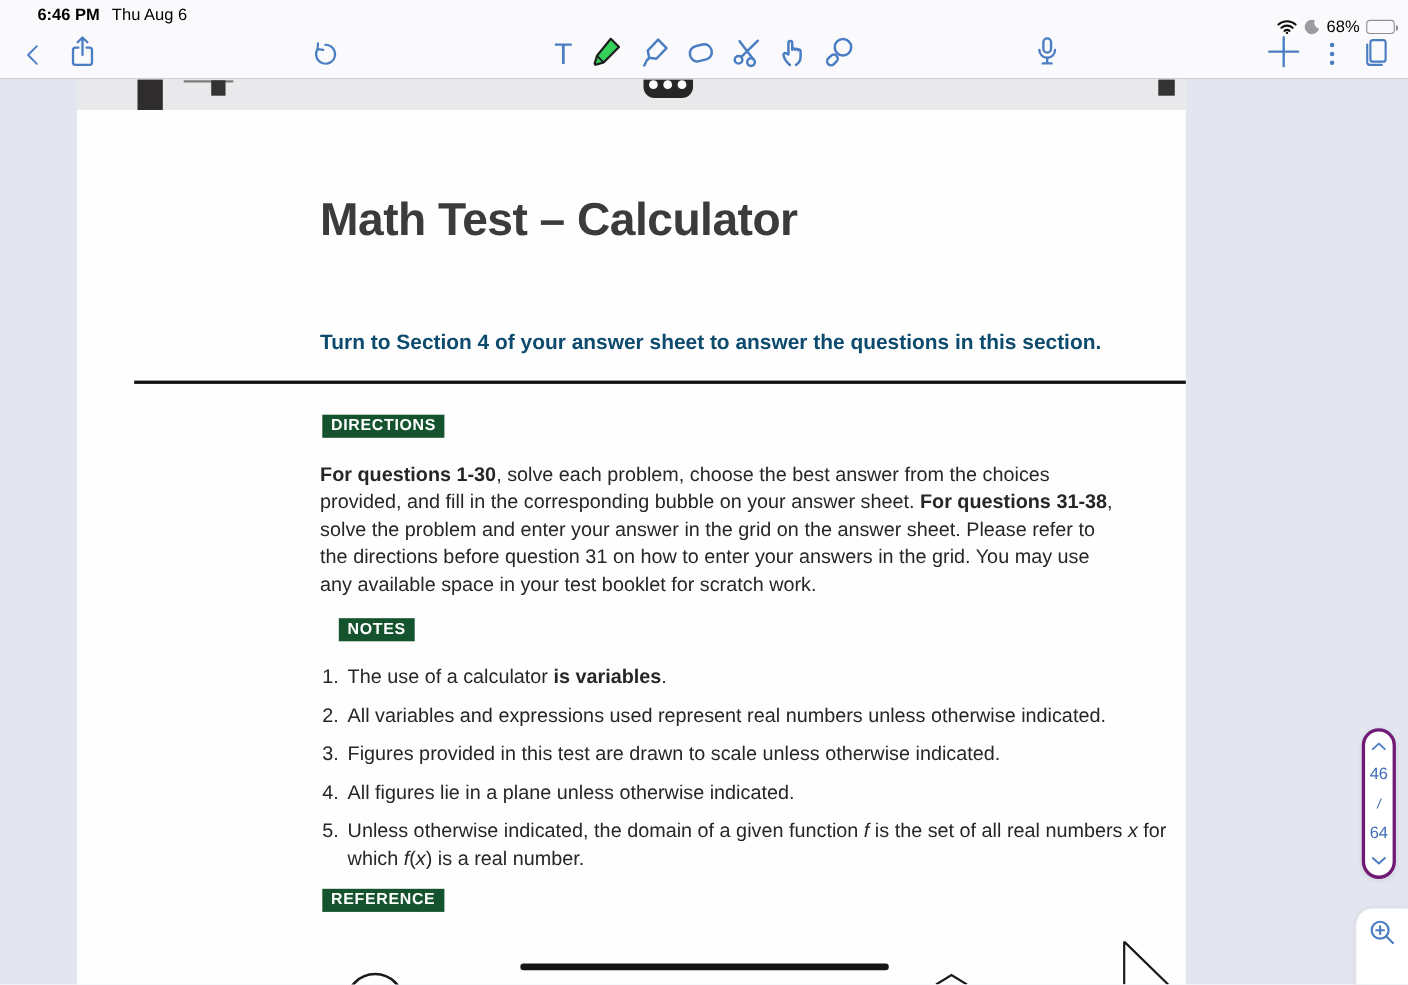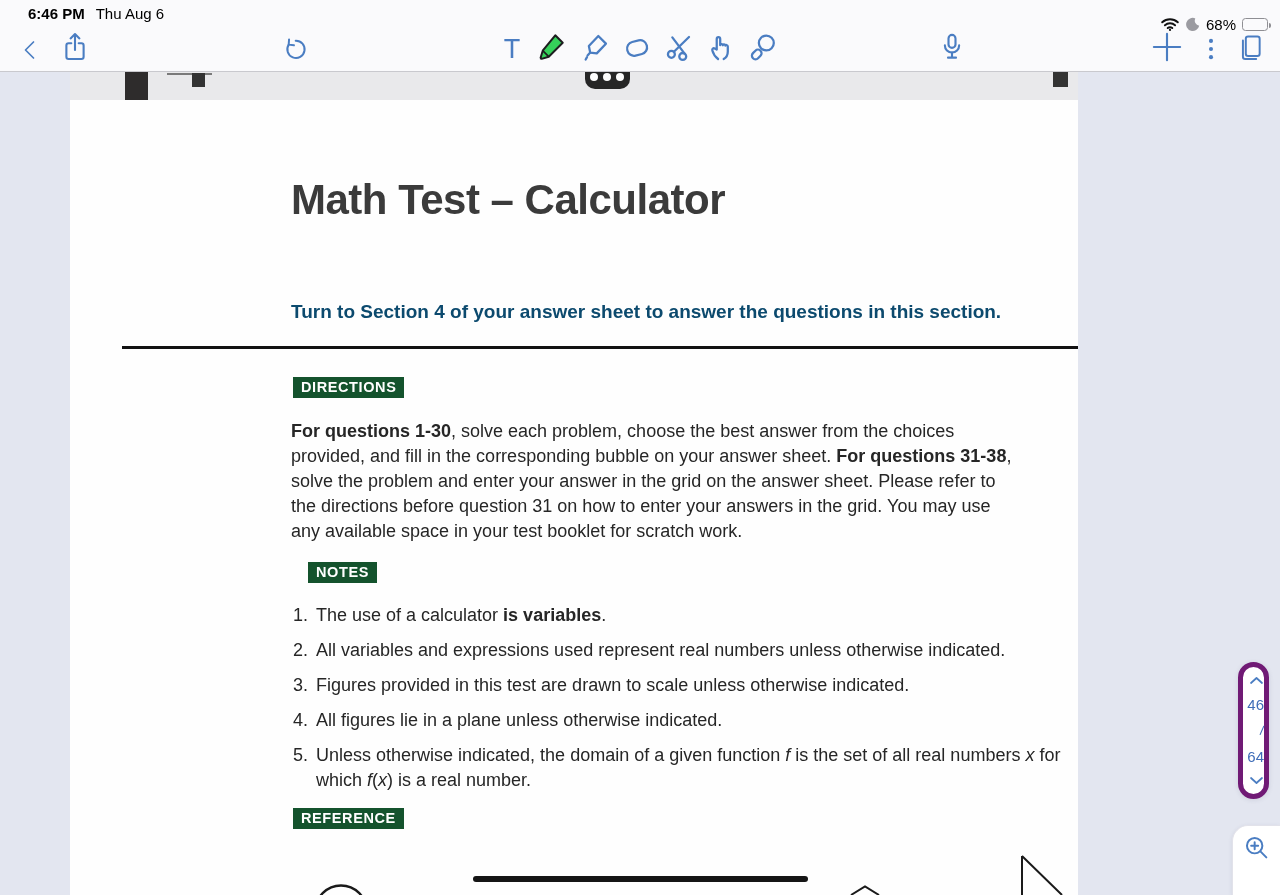--- a/index.html
+++ b/index.html
@@ -2,21 +2,21 @@
 <html><head>
 <meta charset="utf-8">
 <style>
   * { margin:0; padding:0; box-sizing:border-box; }
   html,body { width:1280px; height:895px; }
   body { position:relative; font-family:"Liberation Sans",sans-serif; background:#e3e6f0; overflow:hidden; }
 
   
   .topbar { position:absolute; left:0; top:0; width:1280px; height:72px; background:#fafafc; border-bottom:1px solid #c9c9ce; z-index:5; }
   .statusbar { position:absolute; left:0; top:0; width:100%; height:26px; }
-  .status-left { position:absolute; left:28px; top:5px; font-size:15px; color:#000; display:flex; gap:11px; }
+  .status-left { position:absolute; left:34px; top:5px; font-size:15px; color:#000; display:flex; gap:11px; }
   .status-time { font-weight:700; }
   .status-date { font-weight:400; }
   .status-right { position:absolute; right:12px; top:16px; display:flex; align-items:center; gap:6px; }
   .battery-pct { font-size:15px; color:#000; }
   .battery { position:relative; width:26px; height:12.5px; border:1px solid #8e8e93; border-radius:3.5px; padding:1.5px; }
   .battery-fill { height:100%; width:66%; background:#141414; border-radius:1.5px; }
   .battery-nub { position:absolute; right:-4px; top:3.5px; width:2.5px; height:5px; background:#8e8e93; border-radius:0 2px 2px 0; }
 
   .toolbar { position:absolute; left:0; top:26px; width:100%; height:45px; }
   .tool { position:absolute; width:32px; height:32px; display:flex; align-items:center; justify-content:center; cursor:pointer; }
@@ -51,21 +51,21 @@
 
   .notes { position:absolute; left:223px; top:531px; width:778px; }
   .note { display:flex; margin-bottom:10px; }
   .note-num { width:23px; flex:0 0 23px; }
 
   
   .fig { position:absolute; }
   .thickline { left:403px; top:804px; width:335px; height:5.5px; background:#151515; border-radius:3px; }
 
   
-  .pagenav { position:absolute; left:1238px; top:662px; width:31px; height:137px; background:#fff; border:5px solid #701a75; border-radius:16px; box-shadow:0 1px 5px rgba(60,60,90,.12); display:flex; flex-direction:column; align-items:flex-end; justify-content:space-between; padding:9px 0; z-index:6; }
+  .pagenav { position:absolute; left:1238px; top:662px; width:31px; height:137px; background:#fff; border:3px solid #701a75; border-radius:16px; box-shadow:0 1px 5px rgba(60,60,90,.12); display:flex; flex-direction:column; align-items:center; justify-content:space-between; padding:9px 0; z-index:6; }
   .pagenav-num { font-size:15px; color:#3f6db8; line-height:1; }
   .pagenav-slash { font-size:13px; color:#3f6db8; line-height:1; transform:rotate(8deg); }
   .zoompanel { position:absolute; left:1232px; top:825px; width:48px; height:70px; background:#fff; border:1px solid #e2e2ea; border-bottom:none; border-right:none; border-top-left-radius:16px; box-shadow:0 1px 4px rgba(60,60,90,.10); z-index:6; }
   .zoompanel .tool { left:8px; top:6px; }
 </style>
 </head>
 <body>
 
 <div class="topbar">
 

